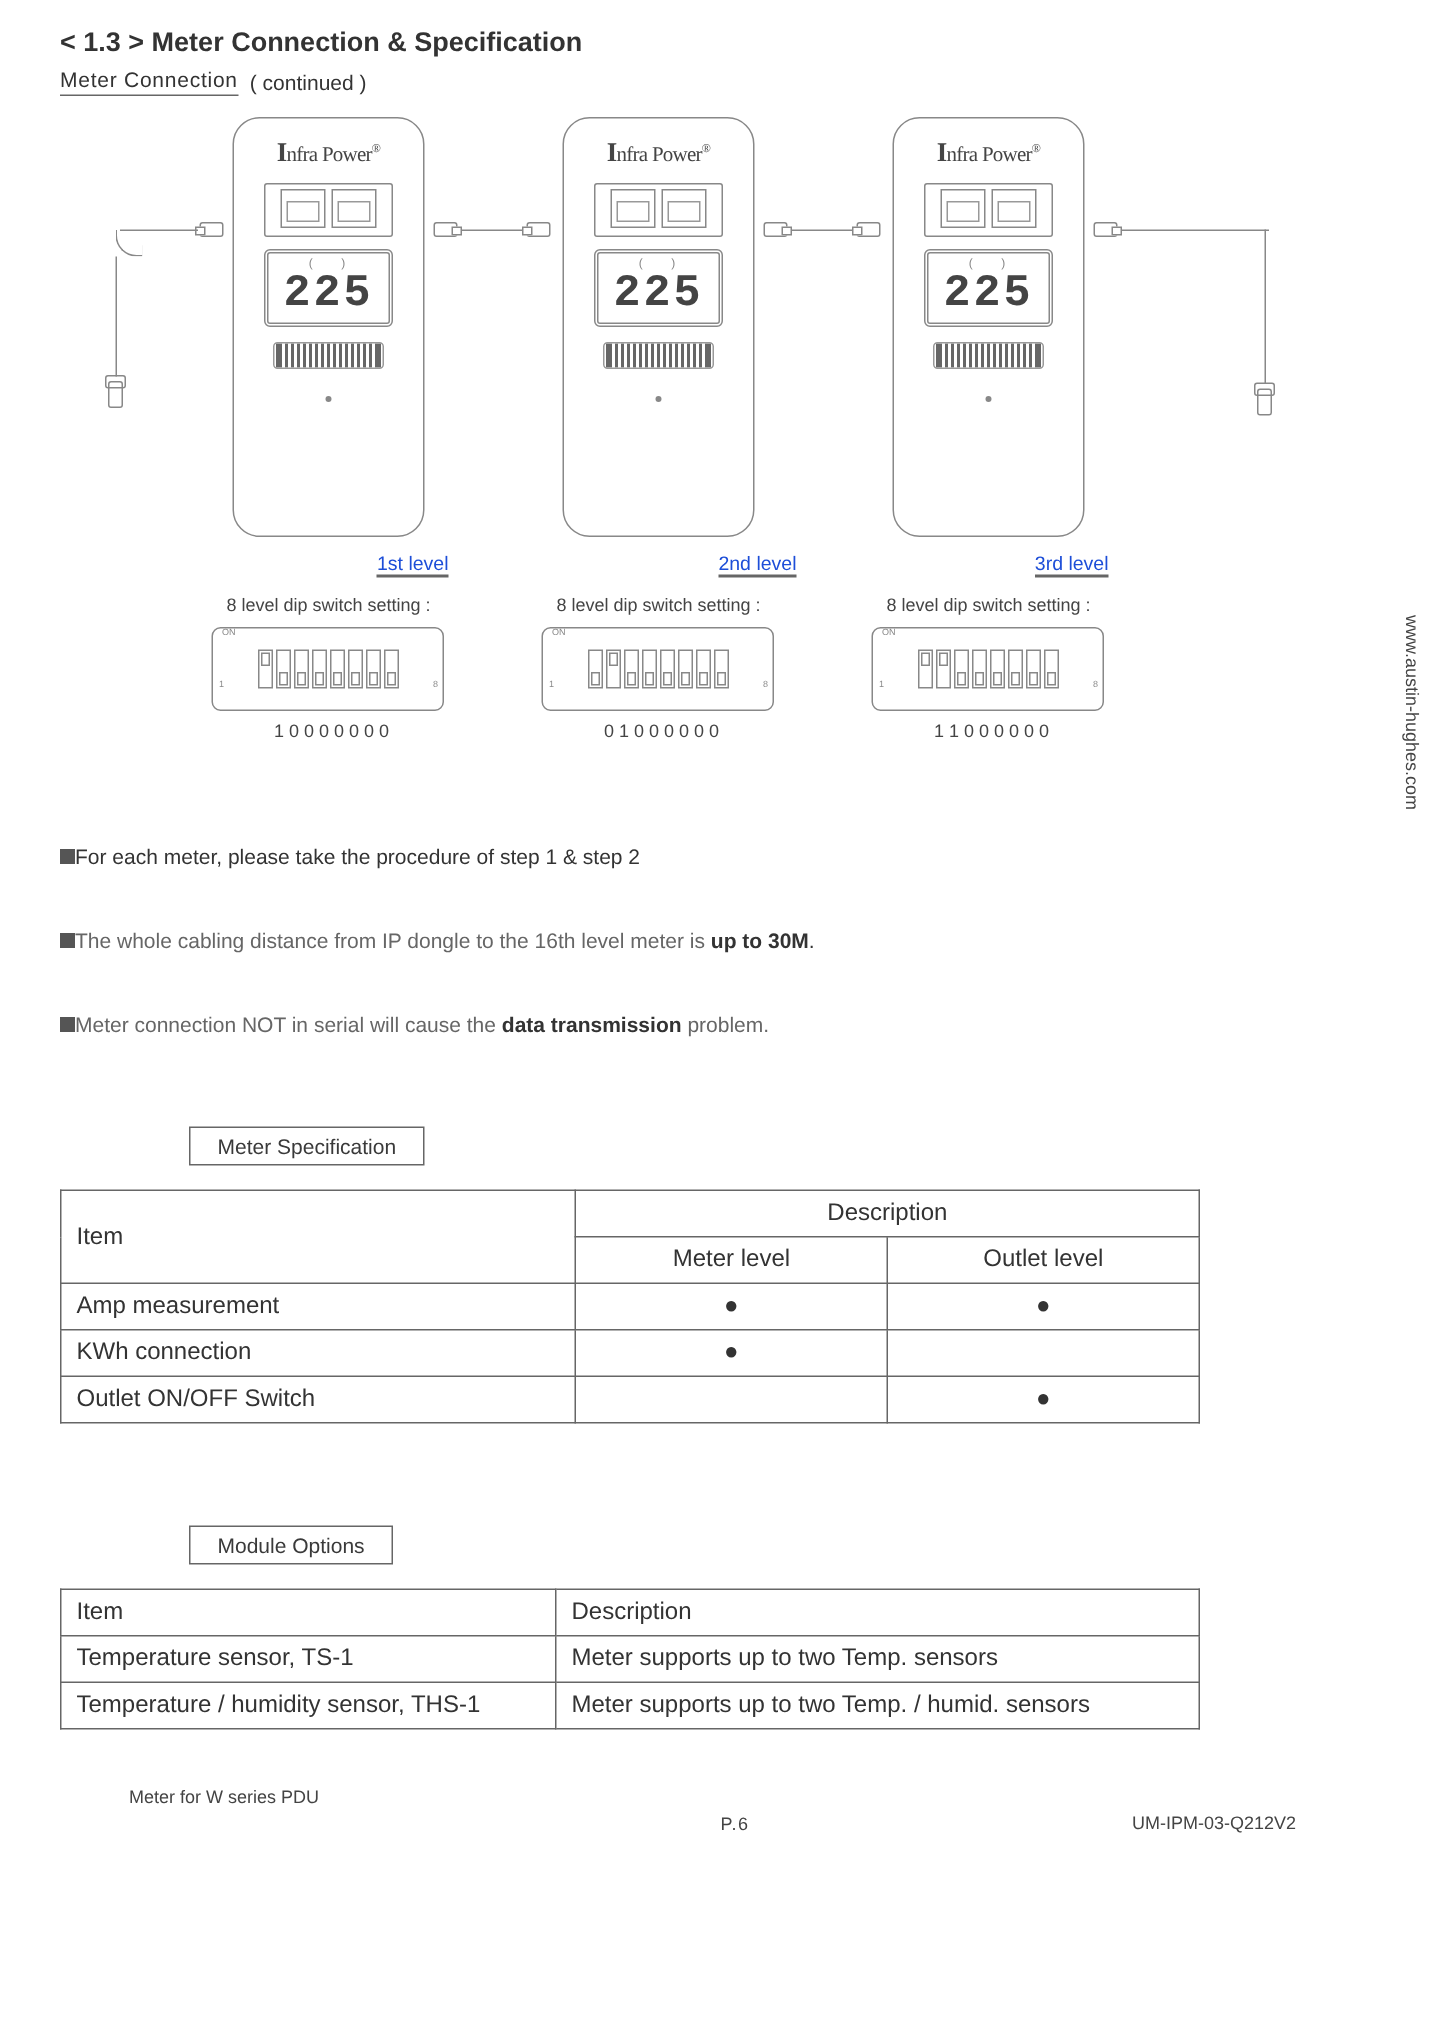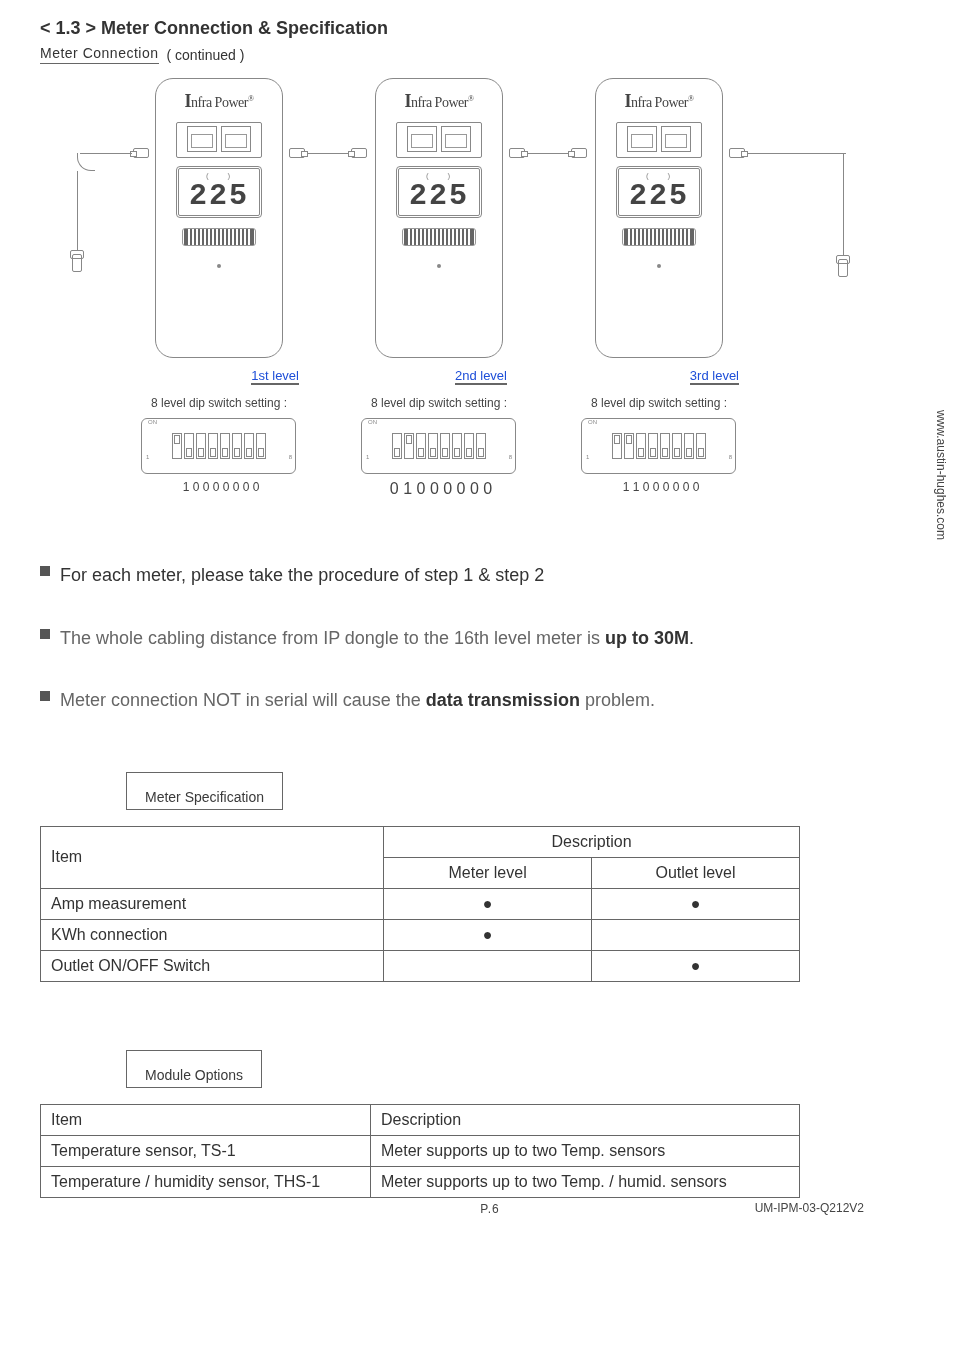--- a/index.html
+++ b/index.html
@@ -58,27 +58,27 @@
   .cable-curve { position:absolute; width:18px; height:18px; border:1.5px solid #888; border-right:none; border-top:none; border-radius: 0 0 0 14px; }
   .usb { position:absolute; width:10px; height:18px; border:1.5px solid #888; border-radius:2px; }
   .usb::before { content:''; position:absolute; left:-3px; right:-3px; top:-5px; height:7px; border:1px solid #888; border-radius:2px; }
 
   .caption-line { border-bottom: 2px solid #666; display:inline-block; font-size:13px; margin-bottom:2px; }
   .lvl-cap { position:absolute; font-size:13px; color:#1d4ed8; width:160px; text-align:right; }
   .dip-cap { position:absolute; font-size:12px; color:#444; width:160px; text-align:center; }
 
   
   .bullets { margin: 194px 0 0 0; }
-  .bul { display:flex; align-items:flex-start; gap:10px; font-size:18px; color:#333; line-height:1.7;margin-top:32px; }
+  .bul { display:flex; align-items:flex-start; gap:0; font-size:14px; color:#333; line-height:1.7;margin-top:32px; }
   .sq { width:10px; height:10px; background:#555; margin-top:6px; flex:none; }
   .light { color:#666; }
 
   
   .part-block { margin-top: 56px; margin-left: 86px; margin-right: 60px; }
-  .part-label { display:inline-block; border:1.5px solid #666; padding: 16px 18px 4px 18px; font-size:14px; margin-bottom: 10px; }
+  .part-label { display:inline-block; border:1.5px solid #666; padding: 4px 18px 4px 18px; font-size:14px; margin-bottom: 10px; }
   .spec-table { width: 760px; border-collapse: collapse; margin-left: -86px; margin-top: 6px; }
   .spec-table td, .spec-table th { border: 1.5px solid #666; padding: 6px 10px; font-size: 16px; font-weight: normal; color:#333; }
   .spec-table th.desc-h { text-align: center; }
   .spec-table td.qty { text-align: center; width: 200px; }
   .footer-line { font-size: 12px; color:#444; margin-top: 38px; margin-left:-40px; }
   .pgnum { text-align:center; font-size:12px; color:#444; margin-top:4px; letter-spacing:1px; }
   .um { text-align:right; font-size:12px; color:#444; margin-top:-15px; margin-right:-10px; }
 
   .edge-text { position:absolute; right:6px; top:540px; transform:rotate(90deg); transform-origin:right top; font-size:12px; color:#444; white-space:nowrap; }
 </style>
@@ -147,21 +147,21 @@
     <div class="jack left" style="left:474px; top:70px;"></div>
     <div class="cable-line" style="left:493px; top:75px; width:42px;"></div>
     <div class="jack right" style="left:536px; top:70px;"></div>
 
     <div class="jack left" style="left:694px; top:70px;"></div>
     <div class="cable-line" style="left:713px; top:75px; width:98px;"></div>
     <div class="cable-vert" style="left:808px; top:75px; height:103px;"></div>
     <div class="usb" style="left:803px; top:181px;"></div>
 
     <div class="lvl-cap" style="left:104px; top:290px;"><span class="caption-line">1st level</span></div>
-    <div class="lvl-cap" style="left:312px; top:290px;"><span class="caption-line">2nd level</span></div>
+    <div class="lvl-cap" style="left:336px; top:290px;"><span class="caption-line">2nd level</span></div>
     <div class="lvl-cap" style="left:544px; top:290px;"><span class="caption-line">3rd level</span></div>
   </div>
 
   <div style="position:relative; height:120px; margin-left:-5px;">
     <div class="dip-cap" style="left:104px; top:-12px;">8 level dip switch setting :</div>
     <div class="dip-cap" style="left:324px; top:-12px;">8 level dip switch setting :</div>
     <div class="dip-cap" style="left:544px; top:-12px;">8 level dip switch setting :</div>
 
     <div class="dip-panel" style="left:106px; top:10px;">
       <span class="dip-on">ON</span>
@@ -251,21 +251,21 @@
           <div class="dip-slot dip-down">
             <div class="dip-slider"></div>
           </div>
           <div class="dip-slot dip-down">
             <div class="dip-slider"></div>
           </div>
         </div>
     </div>
 
     <div style="position:absolute; left:106px; top:72px; font-size:12px; color:#444; width:160px; text-align:center;">1 0 0 0 0 0 0 0</div>
-    <div style="position:absolute; left:326px; top:72px; font-size:16px; color:#444; width:160px; text-align:center;">0 1 0 0 0 0 0 0</div>
+    <div style="position:absolute; left:326px; top:72px; font-size:12px; color:#444; width:160px; text-align:center;">0 1 0 0 0 0 0 0</div>
     <div style="position:absolute; left:546px; top:72px; font-size:12px; color:#444; width:160px; text-align:center;">1 1 0 0 0 0 0 0</div>
   </div>
 
   <div class="bullets" style="margin-top:12px;">
     <div class="bul">
         <div class="sq"></div>
         <div>For each meter, please take the procedure of step 1 &amp; step 2</div>
       </div>
     <div class="bul">
         <div class="sq"></div>
@@ -320,19 +320,20 @@
             <td>Temperature sensor, TS-1</td>
             <td>Meter supports up to two Temp. sensors</td>
           </tr>
       <tr>
             <td>Temperature / humidity sensor, THS-1</td>
             <td>Meter supports up to two Temp. / humid. sensors</td>
           </tr>
     </tbody>
       </table>
 
+    <div class="footer-line">Meter for W series PDU</div>
     <div class="pgnum">P.6</div>
     <div class="um">UM-IPM-03-Q212V2</div>
   </div>
 
 </div>
 
 <div class="edge-text">www.austin-hughes.com</div>
 
 </body></html>

